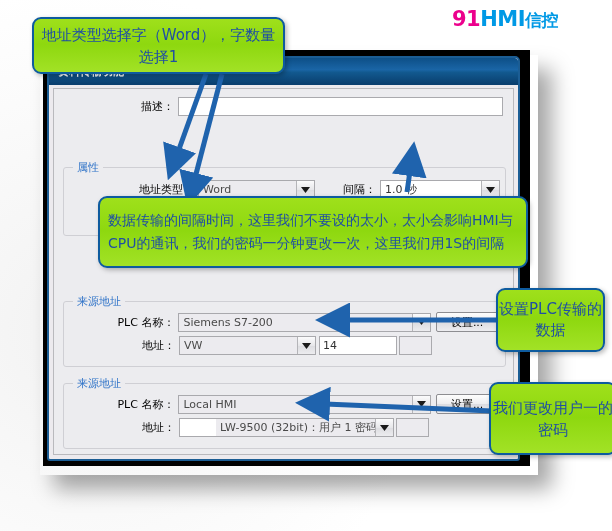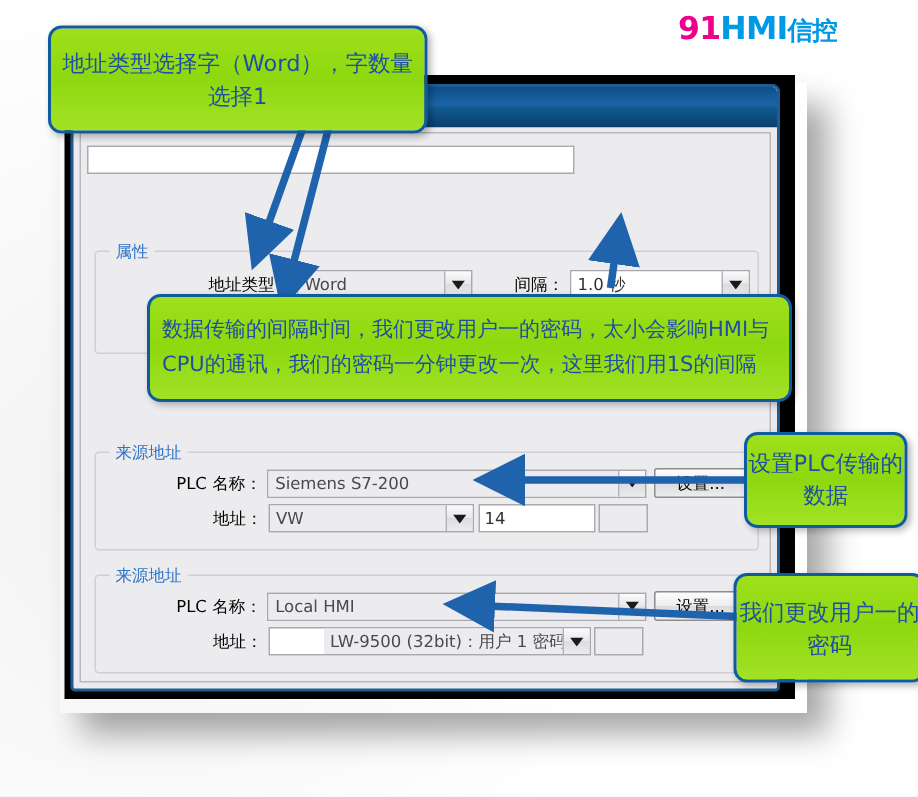--- a/index.html
+++ b/index.html
@@ -59,21 +59,21 @@
 
   .group{position:absolute;border:1px solid #cfcfd4;border-radius:3px;box-sizing:border-box;}
   .group>.gl{position:absolute;top:-8px;left:9px;background:#ececef;padding:0 4px;
       color:#2f73c8;font-size:11px;}
 
   
   .callout{position:absolute;background:linear-gradient(180deg,#9fe01b 0%,#8ed80f 48%,#a2e226 100%);
     border:2px solid #0e5b9e;border-radius:9px;color:#1f4fa3;
     box-sizing:border-box;box-shadow:2px 2px 5px rgba(0,0,0,.28);
     display:flex;align-items:center;justify-content:center;text-align:center;}
-  #callout-top{left:32px;top:17px;width:253px;height:72px;padding:2px 6px;
+  #callout-top{left:32px;top:17px;width:253px;height:57px;padding:2px 6px;
     font-size:15px;line-height:22px;}
   #callout-mid{left:98px;top:196px;width:430px;height:72px;padding:2px 8px;
     font-size:14px;line-height:23px;text-align:left;}
   #callout-r1{left:496px;top:288px;width:109px;height:64px;font-size:15px;line-height:21px;}
   #callout-r2{left:489px;top:382px;width:128px;height:73px;font-size:15px;line-height:22px;}
 
   
   #arrows{position:absolute;inset:0;pointer-events:none;}
 </style>
 </head>
@@ -89,20 +89,21 @@
 
 <div id="dialog">
 
   <div id="titlebar">
     <span id="title-text">资料传输功能</span>
   </div>
 
   <div id="dlg-body">
 
     <div class="row" style="left:0px;top:8px;width:455px;">
+      <div class="lbl" style="width:120px;">描述：</div>
       <div class="tf" style="width:325px;margin-left:4px;" placeholder=""></div>
     </div>
 
     <div class="group" style="left:9px;top:40px;width:443px;height:69px;margin-top:38px;">
       <span class="gl">属性</span>
 
       <div class="row" style="left:-9px;top:12px;width:260px;">
         <div class="lbl" style="width:120px;padding-left:20px;">地址类型：</div>
         <div class="combo" style="width:118px;margin-left:4px;">
           <span class="val">Word</span>
@@ -208,15 +209,15 @@
   <path d="M222,74 L195,178" stroke="#1f63ad" stroke-width="5" fill="none" marker-end="url(#ah)"></path>
 
   <path d="M407,192 L410,171" stroke="#1f63ad" stroke-width="5" fill="none" marker-end="url(#ah)"></path>
 
   <path d="M497,320 L345,320" stroke="#1f63ad" stroke-width="5" fill="none" marker-end="url(#ah)"></path>
 
   <path d="M492,411 L325,404" stroke="#1f63ad" stroke-width="5" fill="none" marker-end="url(#ah)"></path>
 </svg>
 
 <div class="callout" id="callout-top">地址类型选择字（Word），字数量选择1</div>
-<div class="callout" id="callout-mid">数据传输的间隔时间，我们更改用户一的密码，太小会影响HMI与CPU的通讯，我们的密码一分钟更改一次，这里我们用1S的间隔</div>
+<div class="callout" id="callout-mid">数据传输的间隔时间，这里我们不要设的太小，太小会影响HMI与CPU的通讯，我们的密码一分钟更改一次，这里我们用1S的间隔</div>
 <div class="callout" id="callout-r1">设置PLC传输的数据</div>
 <div class="callout" id="callout-r2">我们更改用户一的密码</div>
 
 </body></html>

